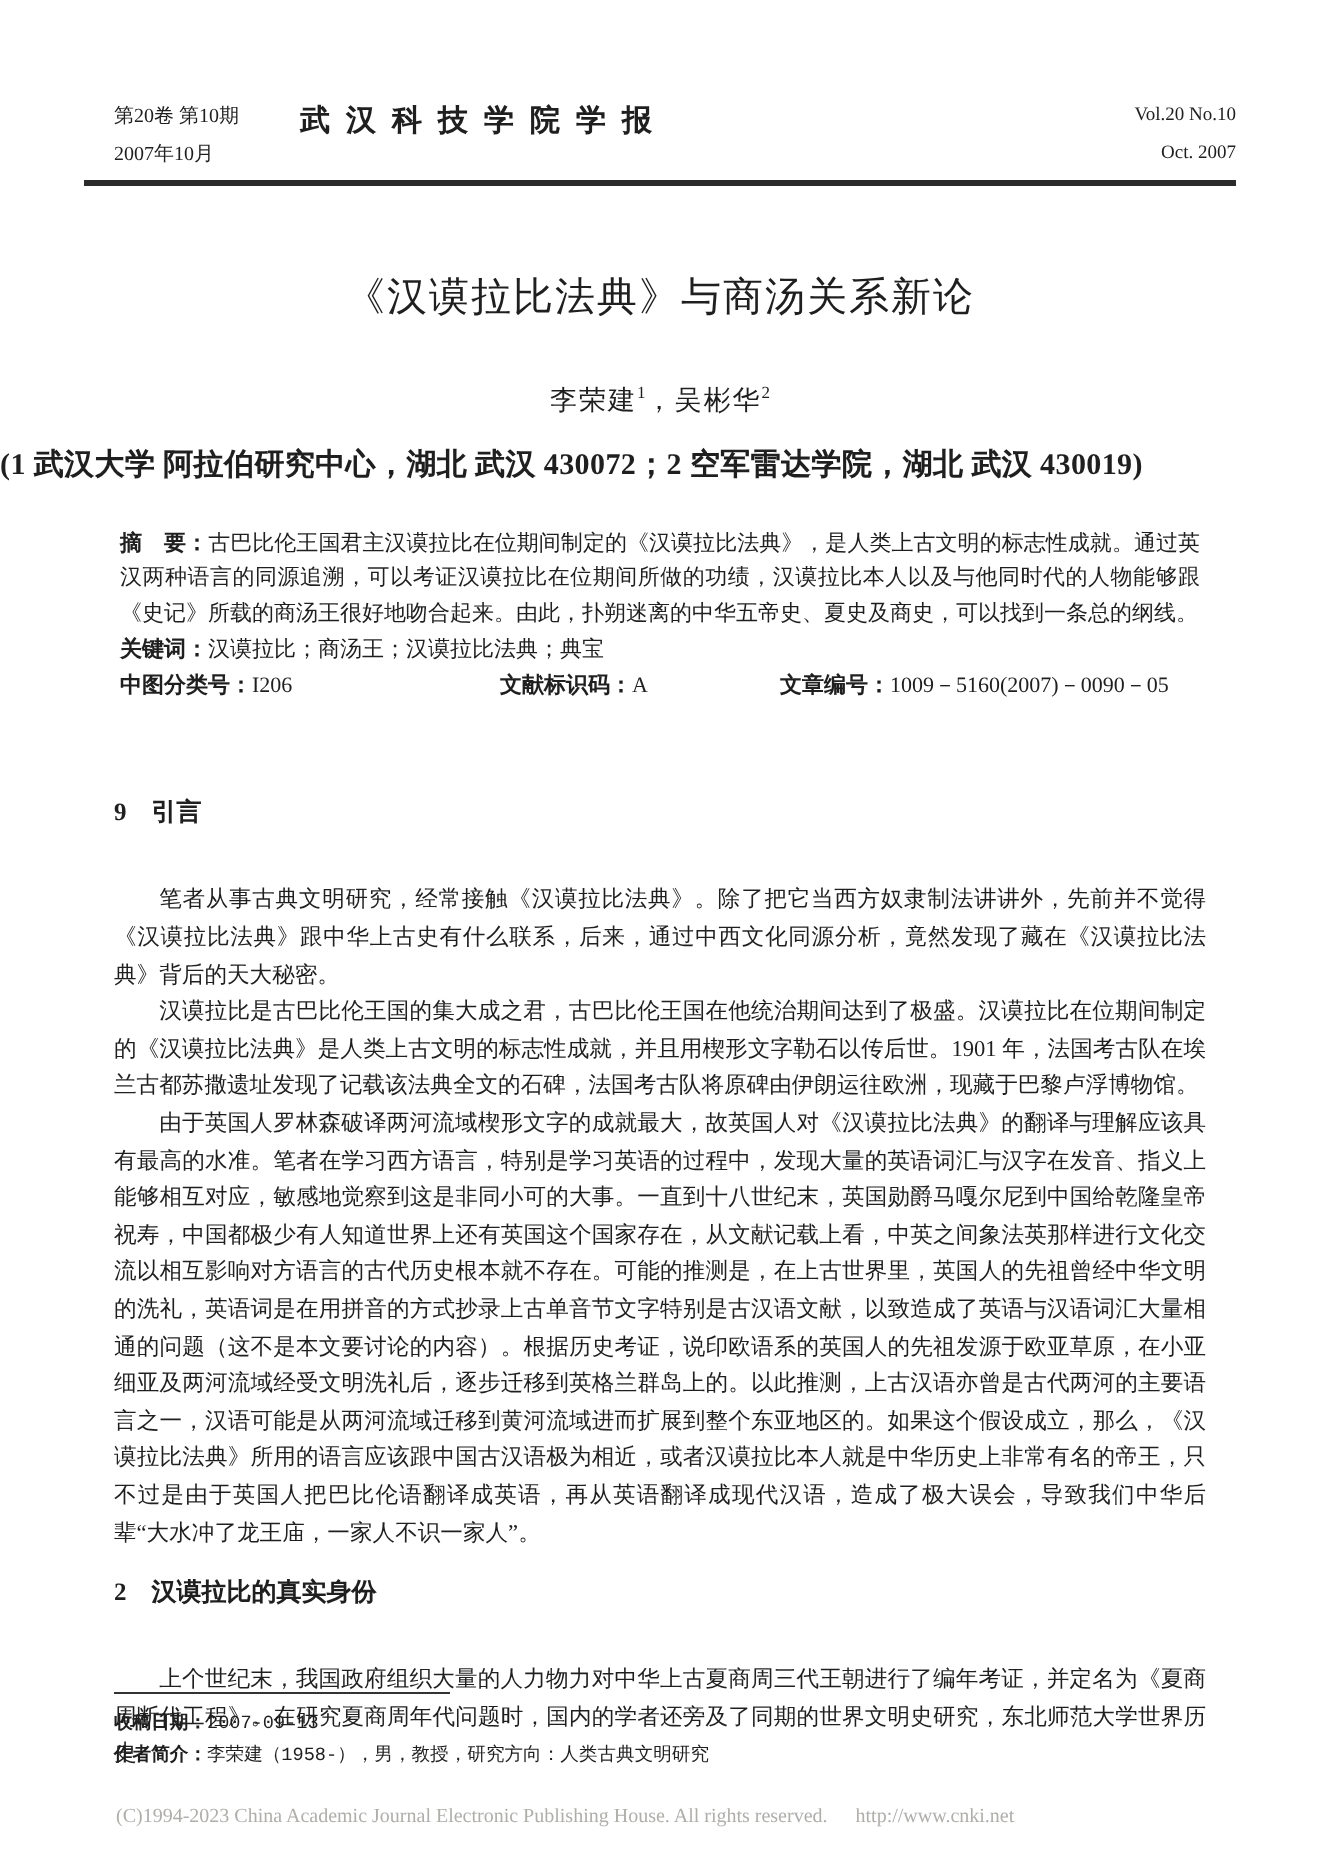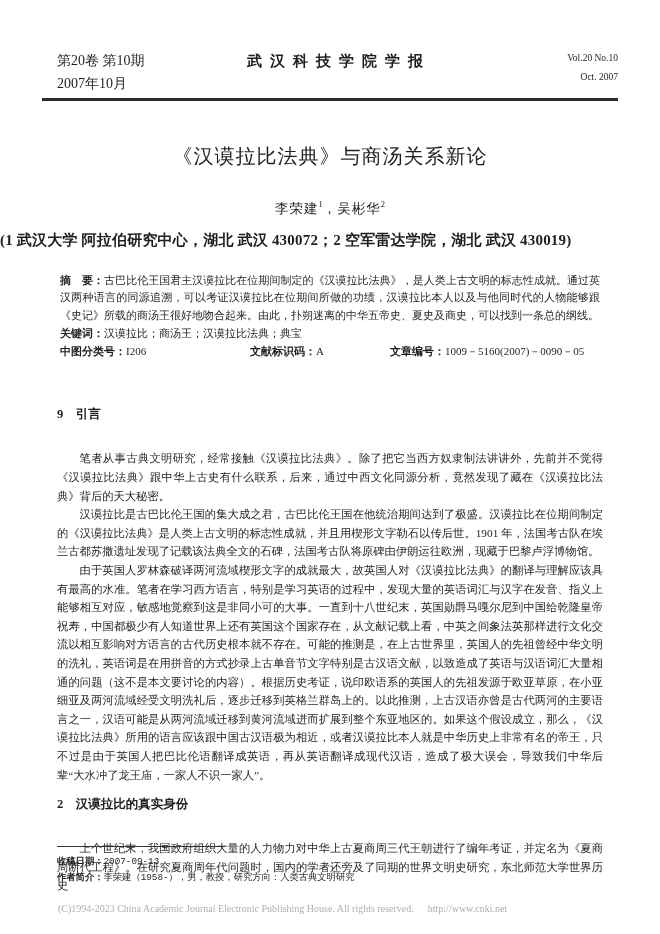--- a/index.html
+++ b/index.html
@@ -13,23 +13,23 @@
     color: #1f1f1f;
   }
   
   .header {
     margin: 54px 42px 0 42px;
     display: flex;
     align-items: flex-start;
     border-bottom: 3px solid #2b2b2b;
     padding-bottom: 7px;
   }
-  .header-left { width: 108px; font-size: 14px; line-height: 1; padding-left: 15px; box-sizing: border-box; }
+  .header-left { width: 108px; font-size: 10px; line-height: 1; padding-left: 15px; box-sizing: border-box; }
   .header-left .l2 { margin-top: 9px; }
-  .header-center { flex: 1; text-align: center; }
+  .header-center { flex: 1; }
   .journal-title-cn {
     font-size: 15px;
     font-weight: bold;
     letter-spacing: 8px;
     line-height: 1;
     white-space: nowrap;
   }
   .journal-title-en {
     margin-top: 8px;
     font-size: 8.2px;

